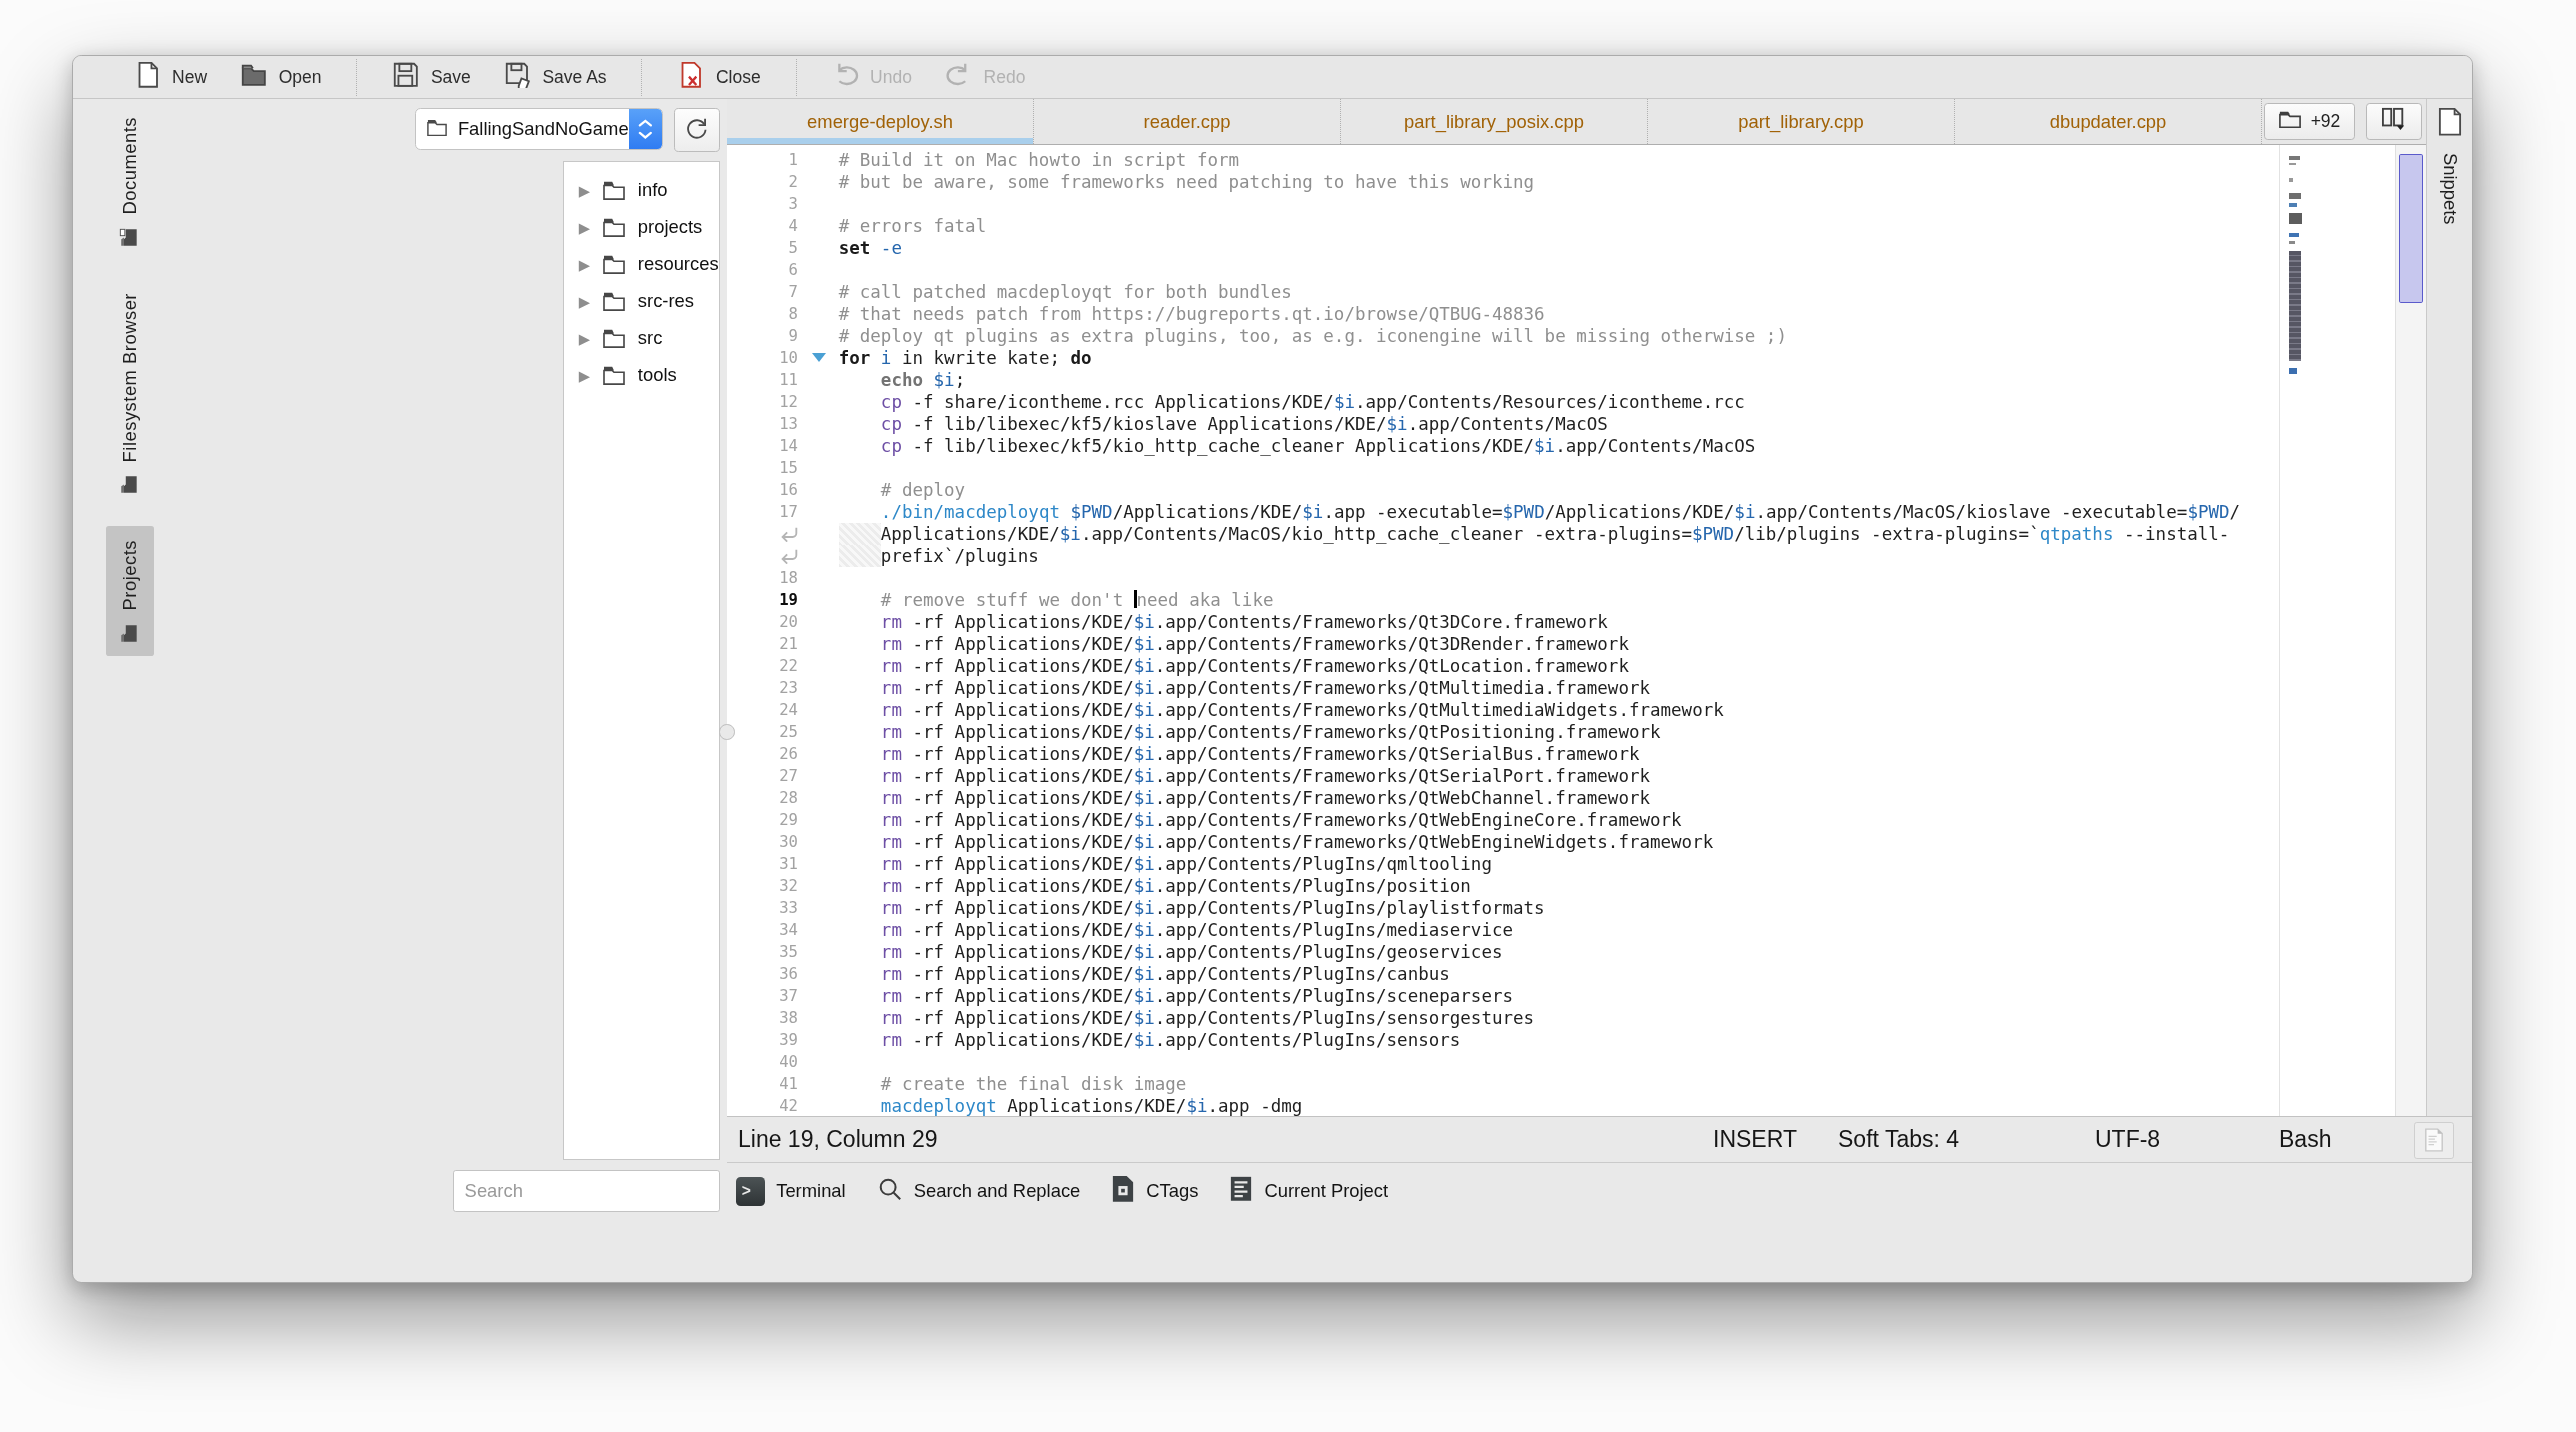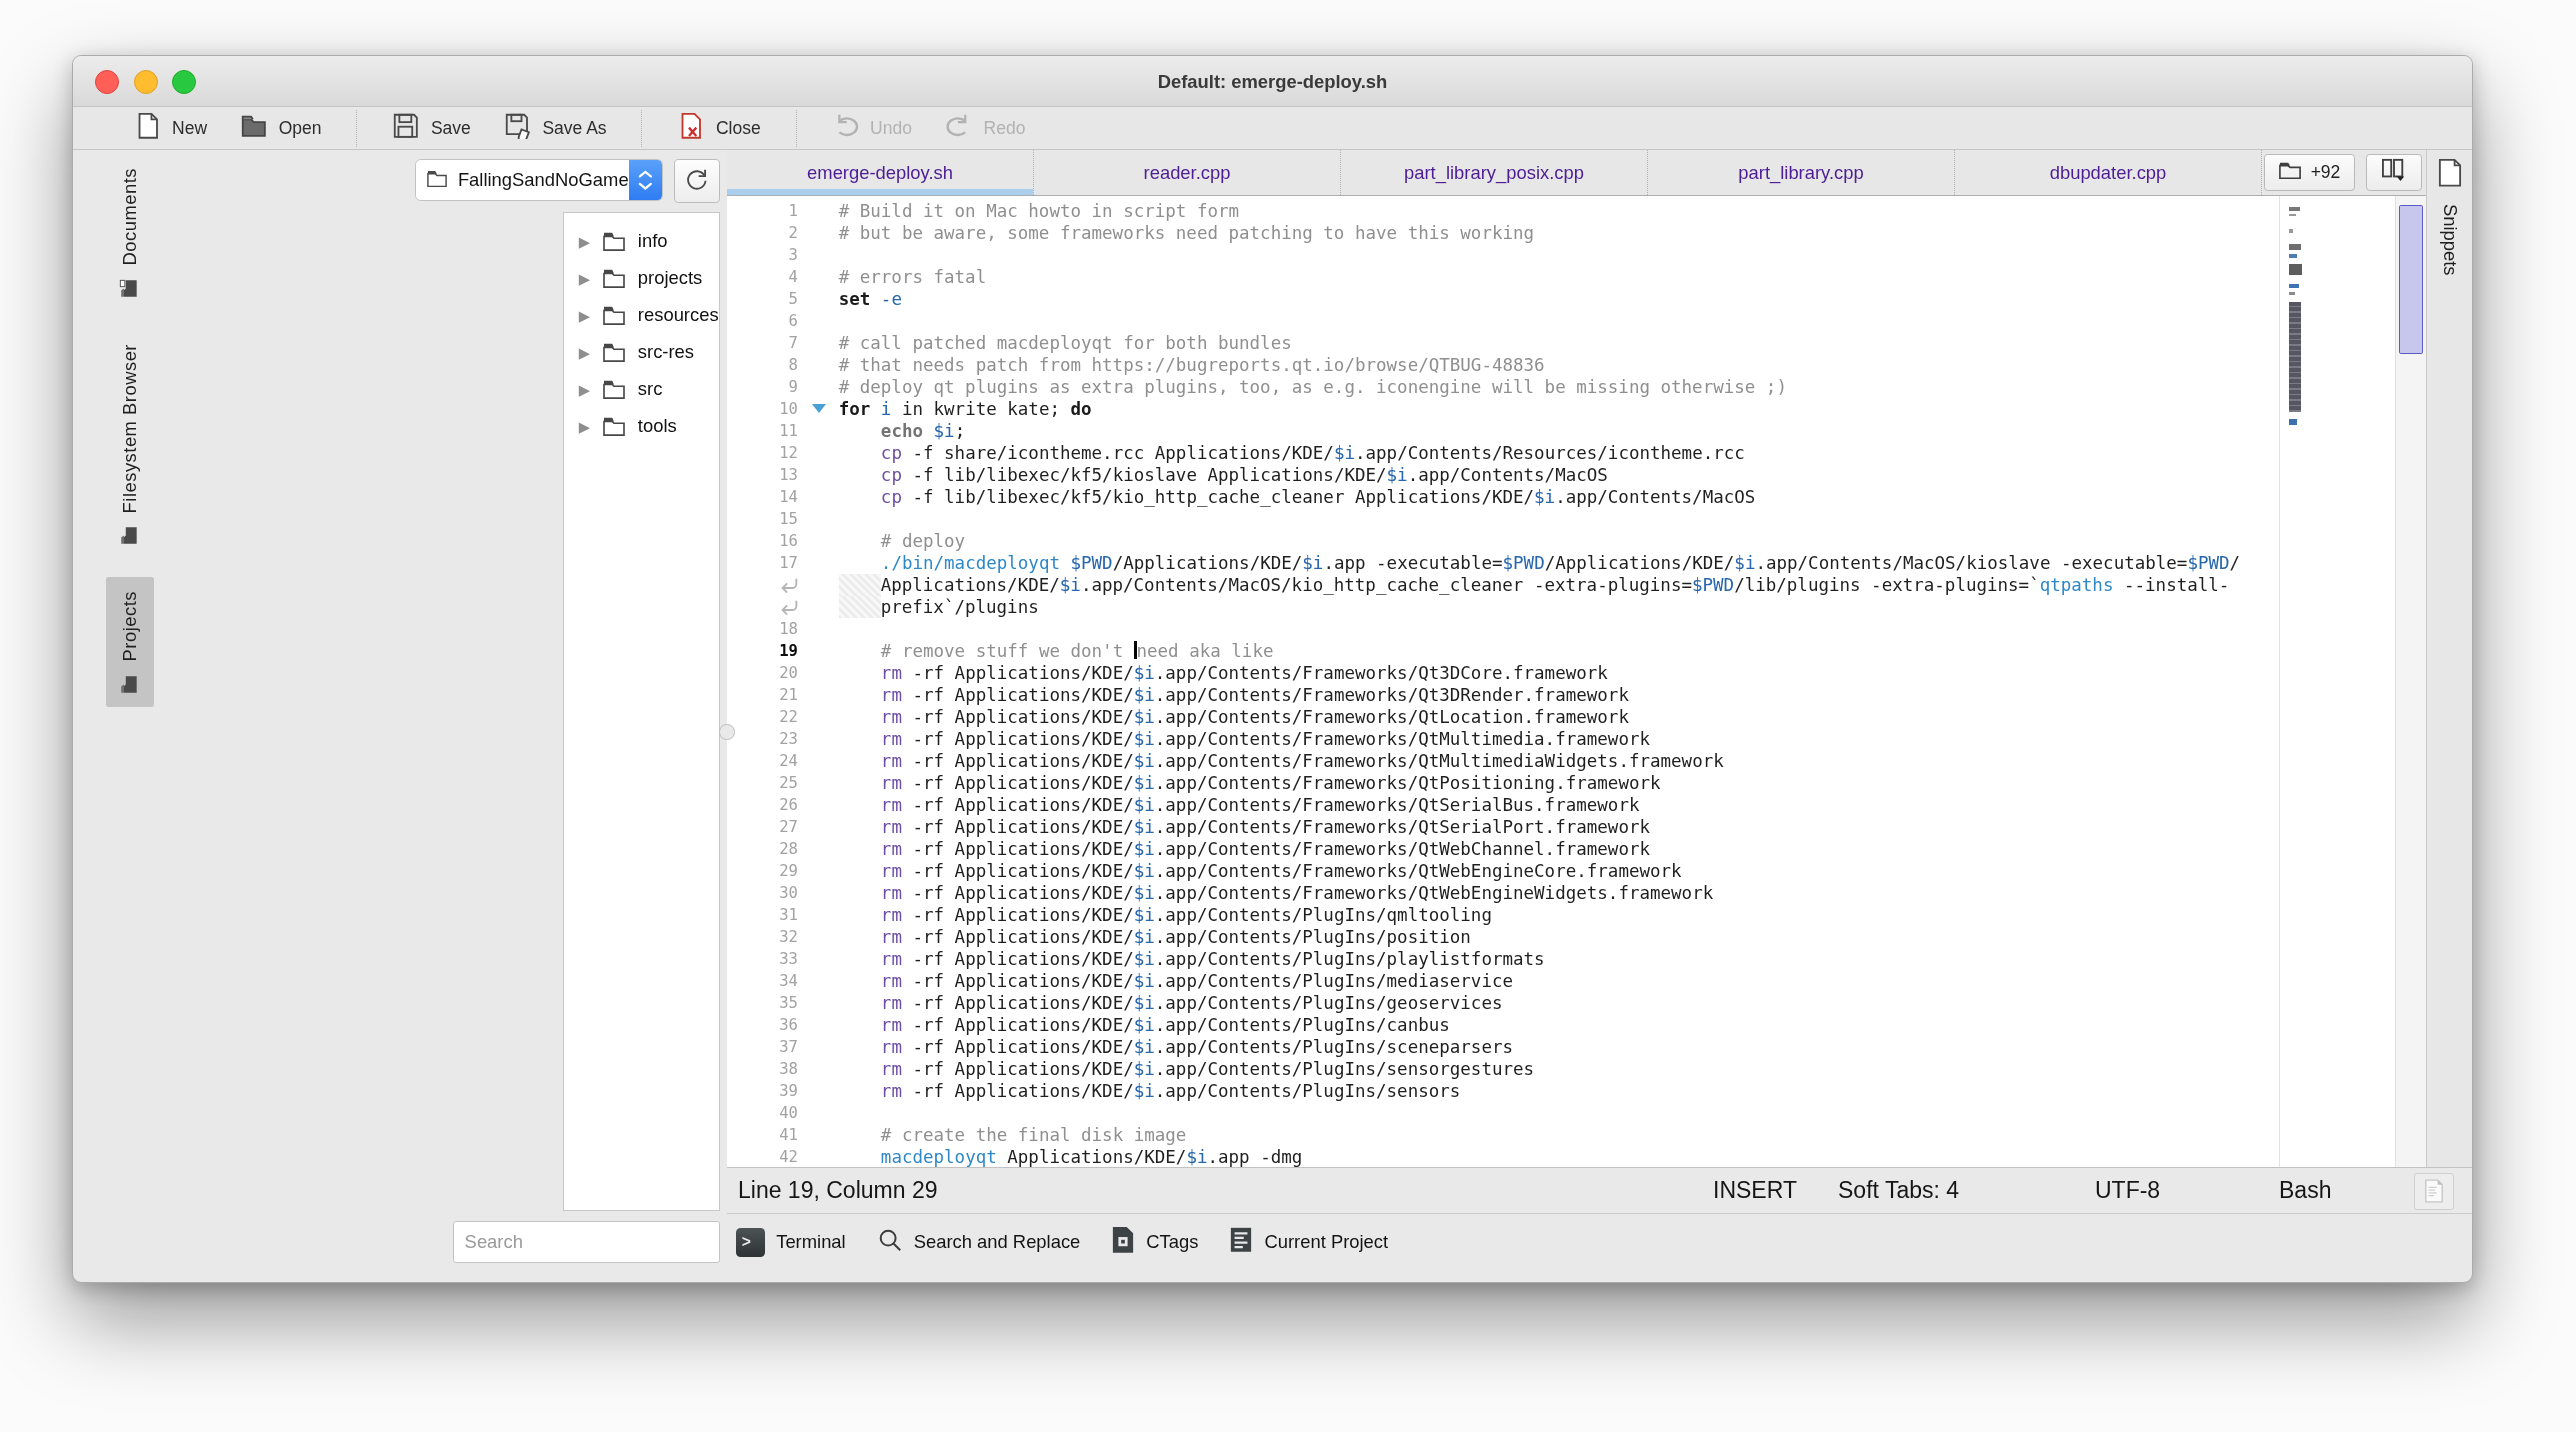--- a/index.html
+++ b/index.html
@@ -57,21 +57,21 @@
   .sidesearch { height:42px; margin-top:9.2px; }
   .sidesearch input { width:100%; height:100%; border:0.9px solid #c3c3c3; border-radius:2.8px; font-size:18.4px; padding:0 11px; color:#222; background:#fff; font-family:"Liberation Sans",sans-serif; }
   .sidesearch input::placeholder { color:#9a9a9a; }
 
   
   .edcol { flex:1; display:flex; flex-direction:column; position:relative; }
   .edtop { flex:1; display:flex; min-height:0; }
   .edmain { flex:1; display:flex; flex-direction:column; min-width:0; }
 
   .tabbar { height:46px; background:#e7e7e7; border-bottom:0.9px solid #aeaeae; display:flex; align-items:stretch; }
-  .tab { width:307px; display:flex; align-items:center; justify-content:center; font-size:18.4px; color:#4c1d95; position:relative; border-right:1.8px dotted #b0b0b0; }
+  .tab { width:307px; display:flex; align-items:center; justify-content:center; font-size:18.4px; color:#a16207; position:relative; border-right:1.8px dotted #b0b0b0; }
   .tab.active::after { content:""; position:absolute; left:0; right:0; bottom:0; height:6.4px; background:#a9cfec; }
   .tabbar-buttons { flex:1; display:flex; align-items:center; justify-content:flex-end; gap:11px; padding-right:3.7px; }
   .chipbtn { height:37px; border:0.9px solid #b9b9b9; border-radius:3.7px; background:linear-gradient(#fcfcfc,#ececec); display:flex; align-items:center; gap:9.2px; padding:0 14px; font-size:17.5px; color:#222; }
 
   .codearea { flex:1; display:flex; min-height:0; background:#fff; }
   .codepane { flex:1; overflow:hidden; padding-top:3.7px; }
   .crow { display:flex; height:22px; line-height:22px; white-space:pre; font-family:"DejaVu Sans Mono",monospace; font-size:17.5px; }
   .gut { width:108px; flex:none; position:relative; }
   .lnum { position:absolute; right:37px; font-size:15.6px; color:#a2a2a2; font-family:"DejaVu Sans Mono",monospace; }
   .lnum.curln { color:#0d0d0d; font-weight:bold; }
@@ -102,28 +102,20 @@
   .bbtn { display:flex; align-items:center; gap:11px; }
   .termicon { width:29px; height:29px; border-radius:4.6px; background:linear-gradient(#4c5355,#2e3335); color:#e8e8e8; font-size:15.6px; font-weight:bold; display:flex; align-items:center; justify-content:flex-start; padding-left:5.5px; }
 
   .splitter-handle { position:absolute; left:646px; top:668px; width:15.6px; height:15.6px; border-radius:50%; background:#e9e9e9; border:0.9px solid #bdbdbd; z-index:5; }
 </style>
 </head>
 <body>
 
 <div class="window">
 
-  <div class="titlebar">
-    <div class="traffic">
-      <div class="light red"></div>
-      <div class="light yellow"></div>
-      <div class="light green"></div>
-    </div>
-    <div class="title">Default: emerge-deploy.sh</div>
-  </div>
 
   <div class="toolbar">
     <div class="tbtn">
       <span><svg viewBox="0 0 30 30">
             <path d="M6 2h13l6 6v20H6z" fill="#fff" stroke="#4a4a4a" stroke-width="2"></path>
             <path d="M19 2v6h6" fill="none" stroke="#4a4a4a" stroke-width="2"></path>
           </svg></span>
       <span>New</span>
     </div>
     <div class="tbtn">

